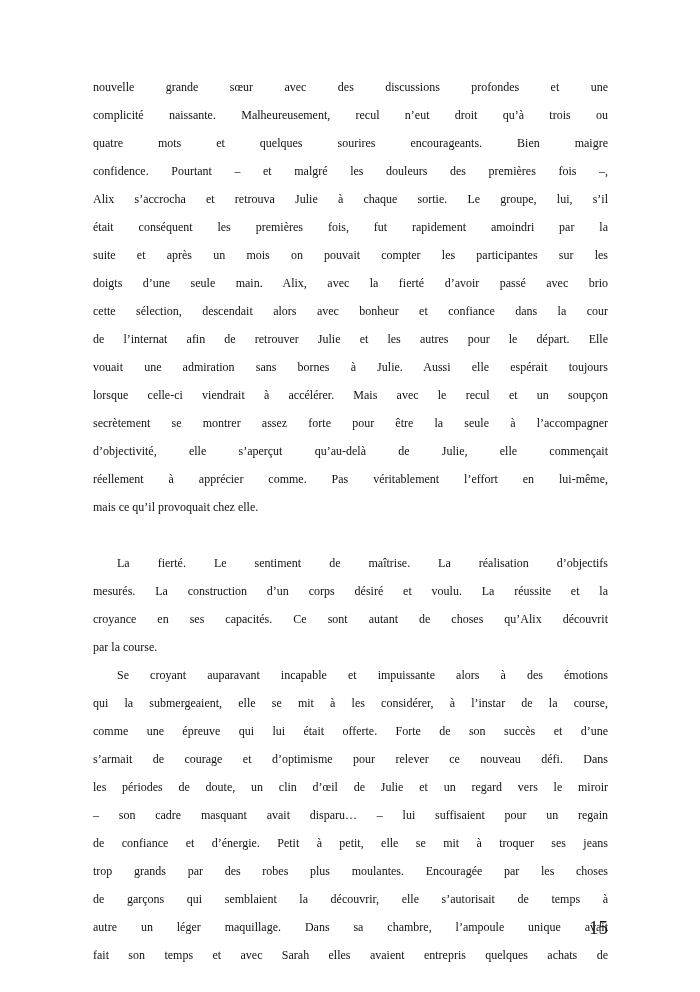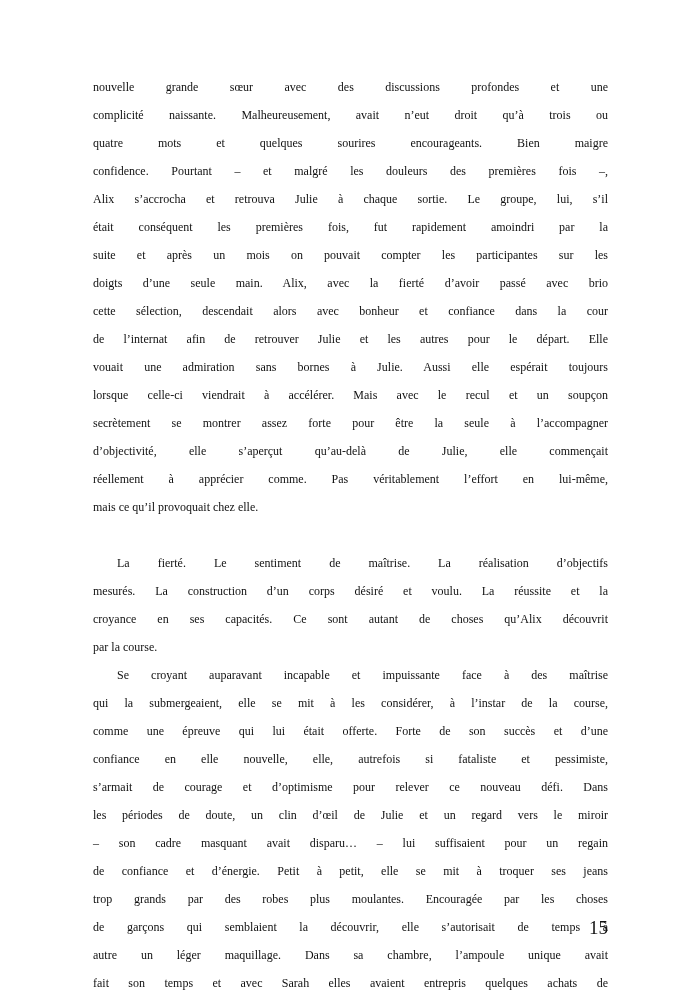--- a/index.html
+++ b/index.html
@@ -47,21 +47,21 @@
       line-height: 28px;
     }
   </style>
 </head>
 <body>
 
 <div class="page-body">
 
   <div>
     <span class="line">nouvelle grande sœur avec des discussions profondes et une</span>
-    <span class="line">complicité naissante. Malheureusement, avait n’eut droit qu’à trois ou</span>
+    <span class="line">complicité naissante. Malheureusement, recul n’eut droit qu’à trois ou</span>
     <span class="line">quatre mots et quelques sourires encourageants. Bien maigre</span>
     <span class="line">confidence. Pourtant – et malgré les douleurs des premières fois –,</span>
     <span class="line">Alix s’accrocha et retrouva Julie à chaque sortie. Le groupe, lui, s’il</span>
     <span class="line">était conséquent les premières fois, fut rapidement amoindri par la</span>
     <span class="line">suite et après un mois on pouvait compter les participantes sur les</span>
     <span class="line">doigts d’une seule main. Alix, avec la fierté d’avoir passé avec brio</span>
     <span class="line">cette sélection, descendait alors avec bonheur et confiance dans la cour</span>
     <span class="line">de l’internat afin de retrouver Julie et les autres pour le départ. Elle</span>
     <span class="line">vouait une admiration sans bornes à Julie. Aussi elle espérait toujours</span>
     <span class="line">lorsque celle-ci viendrait à accélérer. Mais avec le recul et un soupçon</span>
@@ -74,24 +74,23 @@
   <div class="para-gap"></div>
 
   <div>
     <span class="line indent">La fierté. Le sentiment de maîtrise. La réalisation d’objectifs</span>
     <span class="line">mesurés. La construction d’un corps désiré et voulu. La réussite et la</span>
     <span class="line">croyance en ses capacités. Ce sont autant de choses qu’Alix découvrit</span>
     <span class="line last">par la course.</span>
   </div>
 
   <div>
-    <span class="line indent">Se croyant auparavant incapable et impuissante face à des maîtrise</span>
+    <span class="line indent">Se croyant auparavant incapable et impuissante alors à des émotions</span>
     <span class="line">qui la submergeaient, elle se mit à les considérer, à l’instar de la course,</span>
     <span class="line">comme une épreuve qui lui était offerte. Forte de son succès et d’une</span>
-    <span class="line">confiance en elle nouvelle, elle, autrefois si fataliste et pessimiste,</span>
     <span class="line">s’armait de courage et d’optimisme pour relever ce nouveau défi. Dans</span>
     <span class="line">les périodes de doute, un clin d’œil de Julie et un regard vers le miroir</span>
     <span class="line">– son cadre masquant avait disparu… – lui suffisaient pour un regain</span>
     <span class="line">de confiance et d’énergie. Petit à petit, elle se mit à troquer ses jeans</span>
     <span class="line">trop grands par des robes plus moulantes. Encouragée par les choses</span>
     <span class="line">de garçons qui semblaient la découvrir, elle s’autorisait de temps à</span>
     <span class="line">autre un léger maquillage. Dans sa chambre, l’ampoule unique avait</span>
     <span class="line">fait son temps et avec Sarah elles avaient entrepris quelques achats de</span>
 
   </div>

